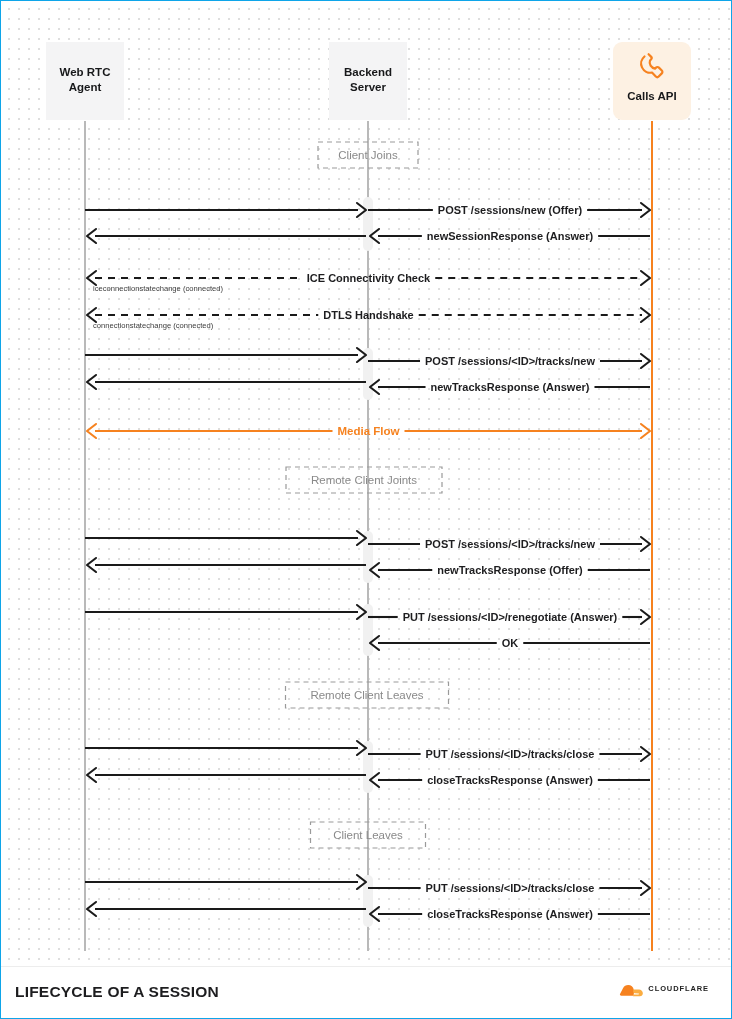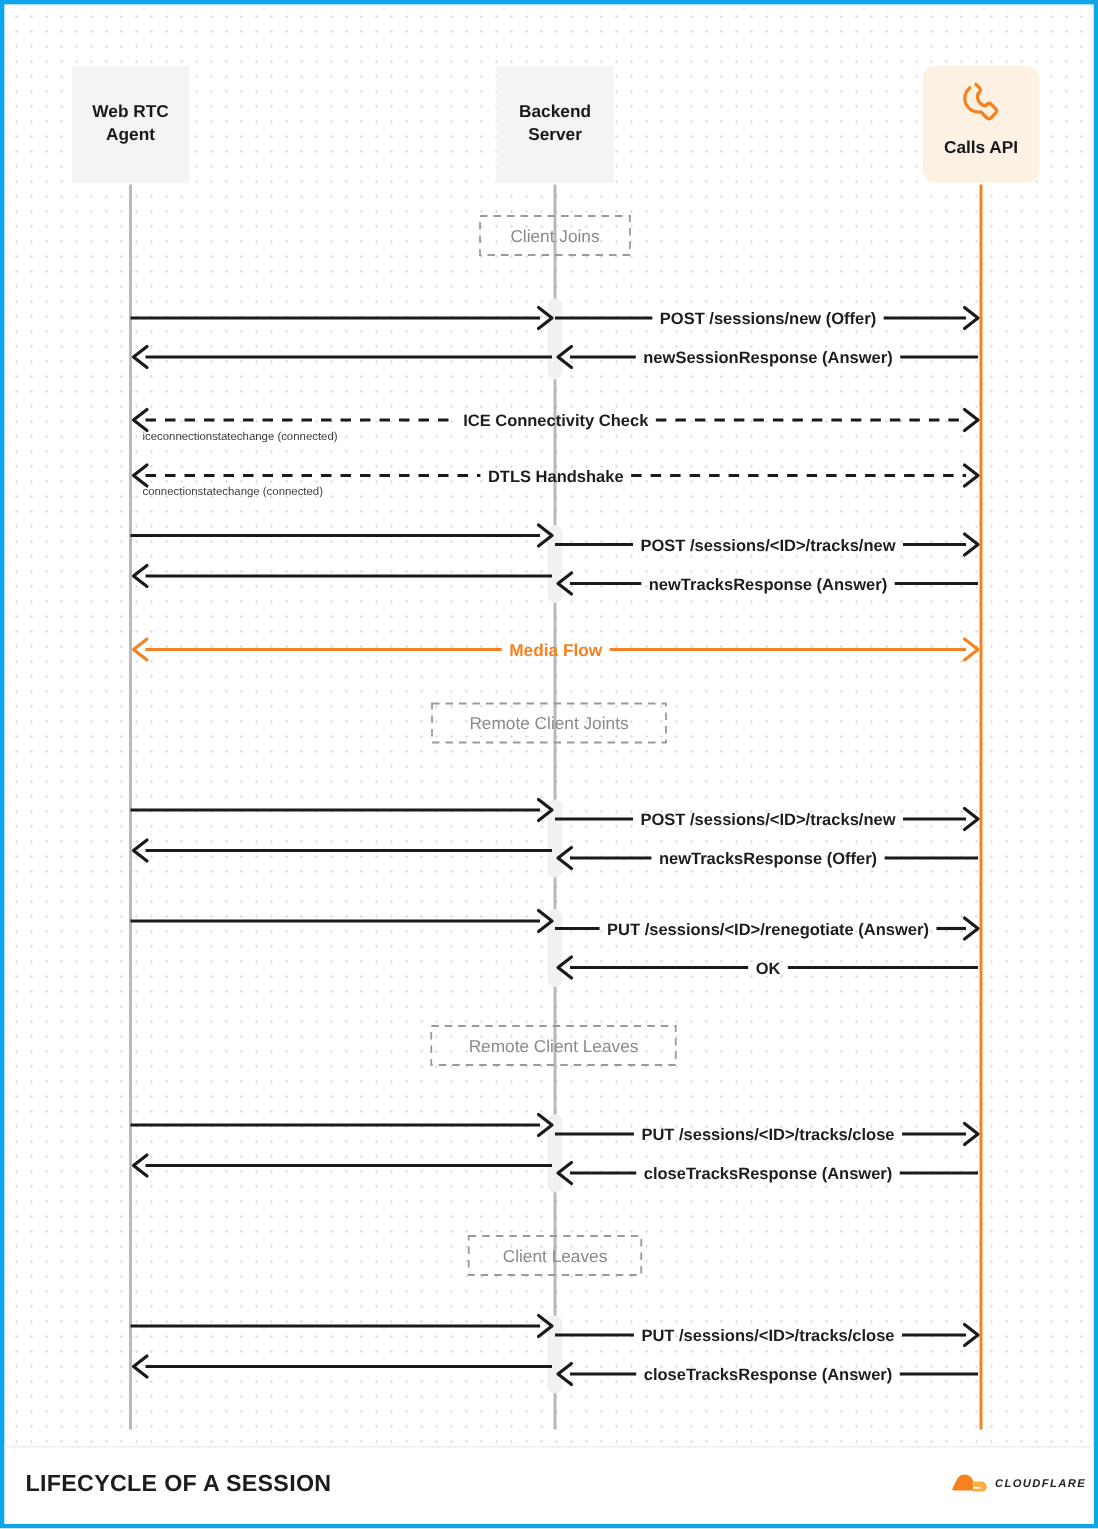--- a/index.html
+++ b/index.html
@@ -11,21 +11,21 @@
     font-family: "Liberation Sans", sans-serif;
     -webkit-font-smoothing: antialiased;
   }
   #page {
     position: relative;
     width: 732px;
     height: 1019px;
     overflow: hidden;
     background: #ffffff;
     box-sizing: border-box;
-    border: 3px solid #0ea5e9;
+    border: 1px solid #0ea5e9;
   }
   
   #dot-grid {
     position: absolute;
     left: 0; top: 0;
     width: 732px;
     height: 1019px;
     background-color: #ffffff;
     background-image: radial-gradient(#dedede 0.8px, transparent 0.9px);
     background-size: 10px 10px;
@@ -49,26 +49,24 @@
     position: absolute;
     left: 14px;
     top: 16px;
     font-size: 15.5px;
     font-weight: bold;
     letter-spacing: 0.2px;
     color: #1d1d1f;
   }
   #brand {
     position: absolute;
-    right: 11px;
+    right: 24px;
     top: 17px;
     display: flex;
-    align-items: center;
     gap: 5px;
-    font-style: italic;
   }
   #brand-name {
     font-size: 7.5px;
     font-weight: bold;
     letter-spacing: 0.9px;
     color: #222222;
   }
   .sr {
     position: absolute;
     width: 1px; height: 1px;

